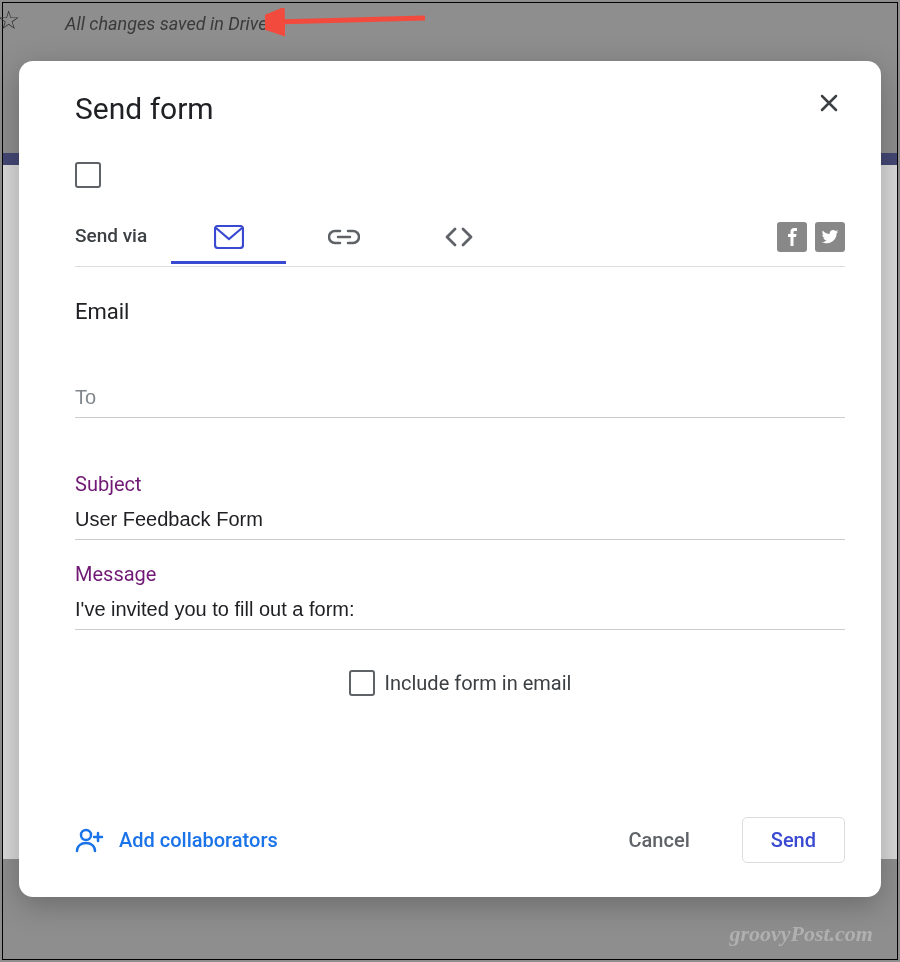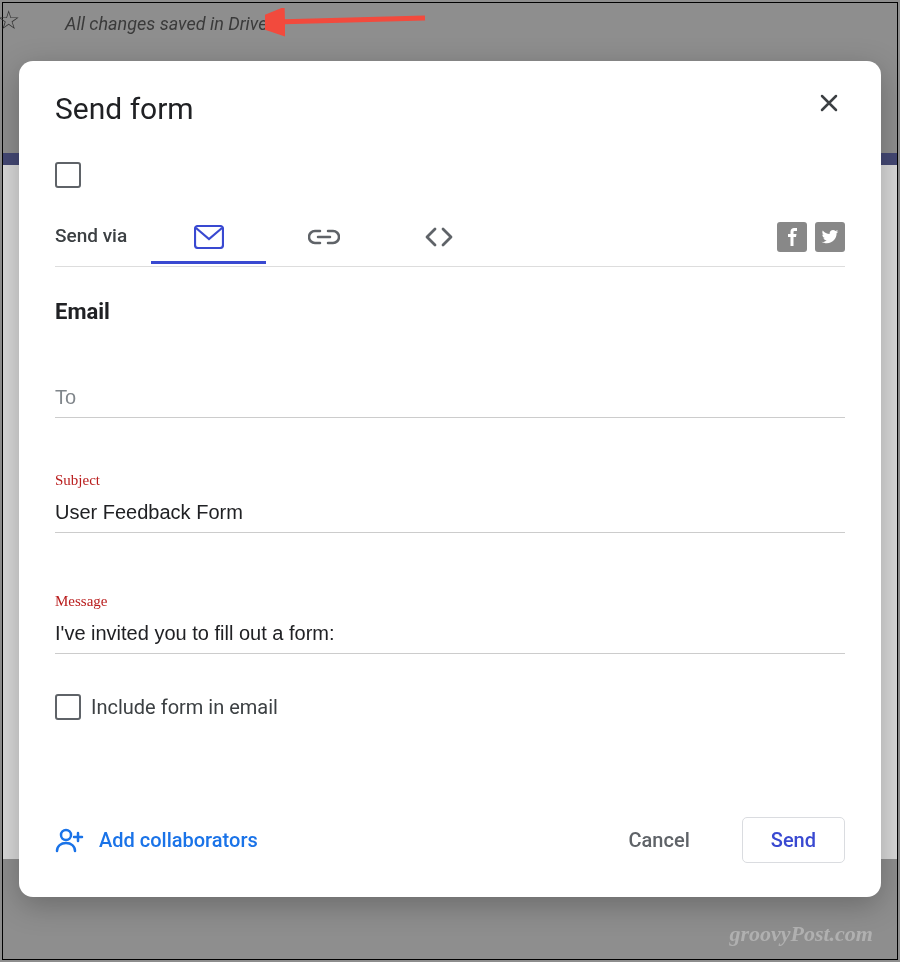--- a/index.html
+++ b/index.html
@@ -39,21 +39,21 @@
   }
   .dialog {
     position: absolute;
     top: 58px;
     left: 16px;
     right: 16px;
     bottom: 62px;
     background: #fff;
     border-radius: 14px;
     box-shadow: 0 8px 30px rgba(0,0,0,0.25);
-    padding: 30px 36px 34px 36px;
+    padding: 30px 36px 34px 56px;
     display: flex;
     flex-direction: column;
   }
   .dialog-header {
     display: flex;
     justify-content: space-between;
     align-items: flex-start;
   }
   .dialog-title {
     font-size: 30px;
@@ -121,52 +121,52 @@
   }
   .social-sq {
     width: 30px; height: 30px;
     background: #888;
     border-radius: 3px;
     display:flex; align-items:center; justify-content:center;
     cursor:pointer;
   }
   .section-title {
     font-size: 22px;
-    font-weight: 700;
+    font-weight: 400;
     color: #202124;
     margin-top: 32px;
   }
   .field {
     margin-top: 56px;
   }
   .field-label {
-    font-size: 15px;
-    color: #b91c1c;
+    font-size: 20px;
+    color: #701a75;
     margin-bottom: 6px;
     display:block;
-    font-family:Liberation Serif, serif;
   }
   .field-input {
     width: 100%;
     border: none;
     border-bottom: 1px solid #ccc;
     font-size: 20px;
     padding: 6px 0 8px 0;
     outline: none;
     color: #202124;
     background: transparent;
   }
   .field-input::placeholder { color: #80868b; }
   .field.subject { margin-top: 54px; }
-  .field.message { margin-top: 60px; }
+  .field.message { margin-top: 22px; }
   .include-row {
     margin-top: 40px;
     display: flex;
     align-items: center;
     gap: 10px;
+    justify-content: center;
   }
   .dialog-footer {
     margin-top: auto;
     display: flex;
     align-items: center;
     padding-top: 40px;
   }
   .add-collab {
     display: flex;
     align-items: center;

